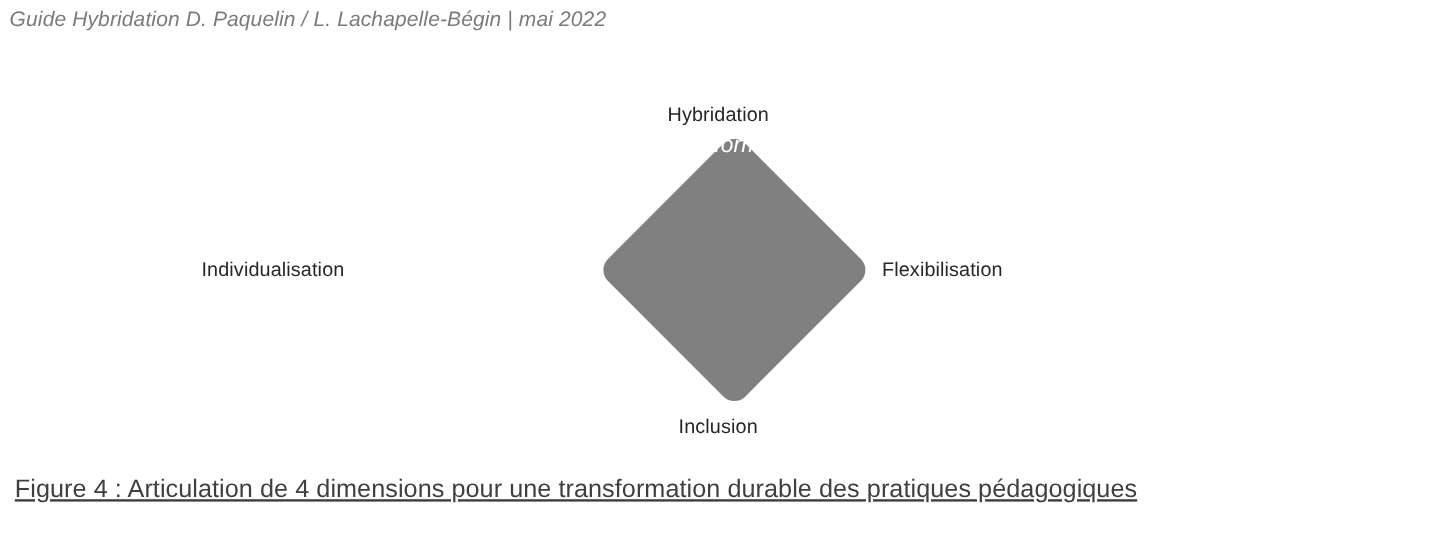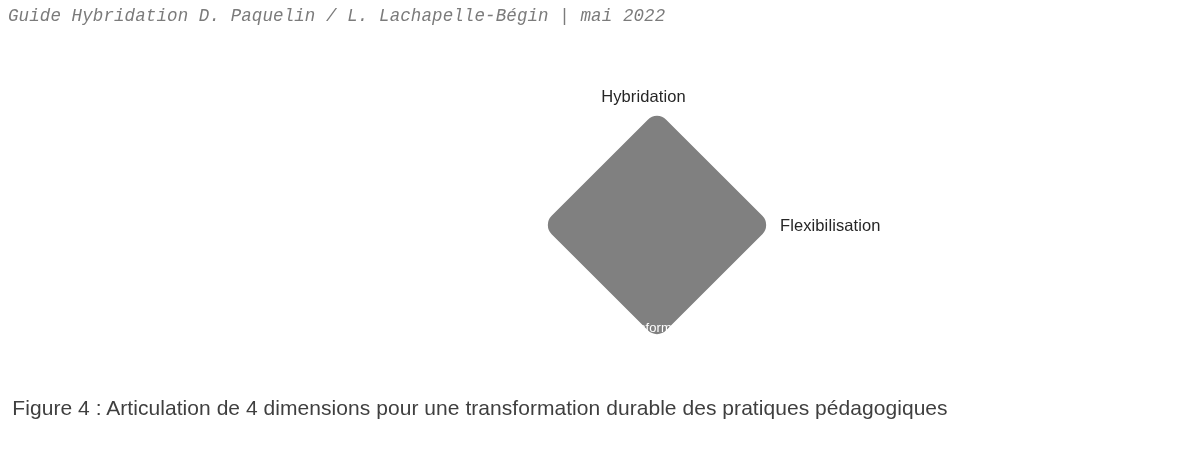--- a/index.html
+++ b/index.html
@@ -15,21 +15,21 @@
     overflow: hidden;
     font-family: "Liberation Sans", "DejaVu Sans", sans-serif;
     -webkit-font-smoothing: antialiased;
   }
 
   
   .page-header {
     position: absolute;
     left: 8px;
     top: 5px;
-    font-family: Liberation Mono, monospace;
+    font-family: Liberation Sans, sans-serif;
     font-style: italic;
     font-size: 17.5px;
     line-height: 22px;
     letter-spacing: 0.1px;
     color: #7b7b7b;
     white-space: nowrap;
   }
 
   
   .figure {
@@ -39,21 +39,20 @@
     width: 1198px;
     height: 455px;
   }
 
   .diagram {
     position: absolute;
     left: 0;
     top: 0;
     width: 998px;
     height: 380px;
-    margin-left: 45px;
   }
 
   
   .diamond-wrap {
     position: absolute;
     left: 497px;
     top: 110px;
     width: 229px;
     height: 230px;
   }
@@ -69,27 +68,28 @@
     border-radius: 13px;
     transform: rotate(45deg);
   }
   .diamond-text {
     position: absolute;
     left: 0;
     top: 0;
     width: 229px;
     height: 230px;
     display: flex;
-    align-items: flex-end;
+    align-items: flex-start;
     justify-content: center;
     text-align: center;
     color: #ffffff;
-    font-size: 13px;
+    font-size: 19px;
     line-height: 24px;
     letter-spacing: 0.1px;
+    font-style: italic;
   }
   .diamond-text span { display: block; }
 
   
   .node-label {
     position: absolute;
     color: #262626;
     font-size: 16.5px;
     line-height: 22px;
     letter-spacing: 0.1px;
@@ -125,36 +125,39 @@
     position: absolute;
     left: 0;
     top: 394px;
     width: 960px;
     text-align: center;
     color: #3f3f3f;
     font-size: 21px;
     line-height: 28px;
     letter-spacing: 0.05px;
     white-space: nowrap;
+    text-decoration: underline;
   }
 </style>
 </head>
 <body>
 
 <div class="page-header">Guide Hybridation D. Paquelin / L. Lachapelle-Bégin  |  mai 2022</div>
 
 <div class="figure">
 
   <div class="diagram">
 
     <div class="node-label node-top">Hybridation</div>
 
+    <div class="node-label node-left">Individualisation</div>
 
     <div class="node-label node-right">Flexibilisation</div>
 
+    <div class="node-label node-bottom">Inclusion</div>
 
     <div class="diamond-wrap">
       <div class="diamond-shape"></div>
       <div class="diamond-text">
         <div>
           <span>Transformation</span>
         </div>
       </div>
     </div>
 

